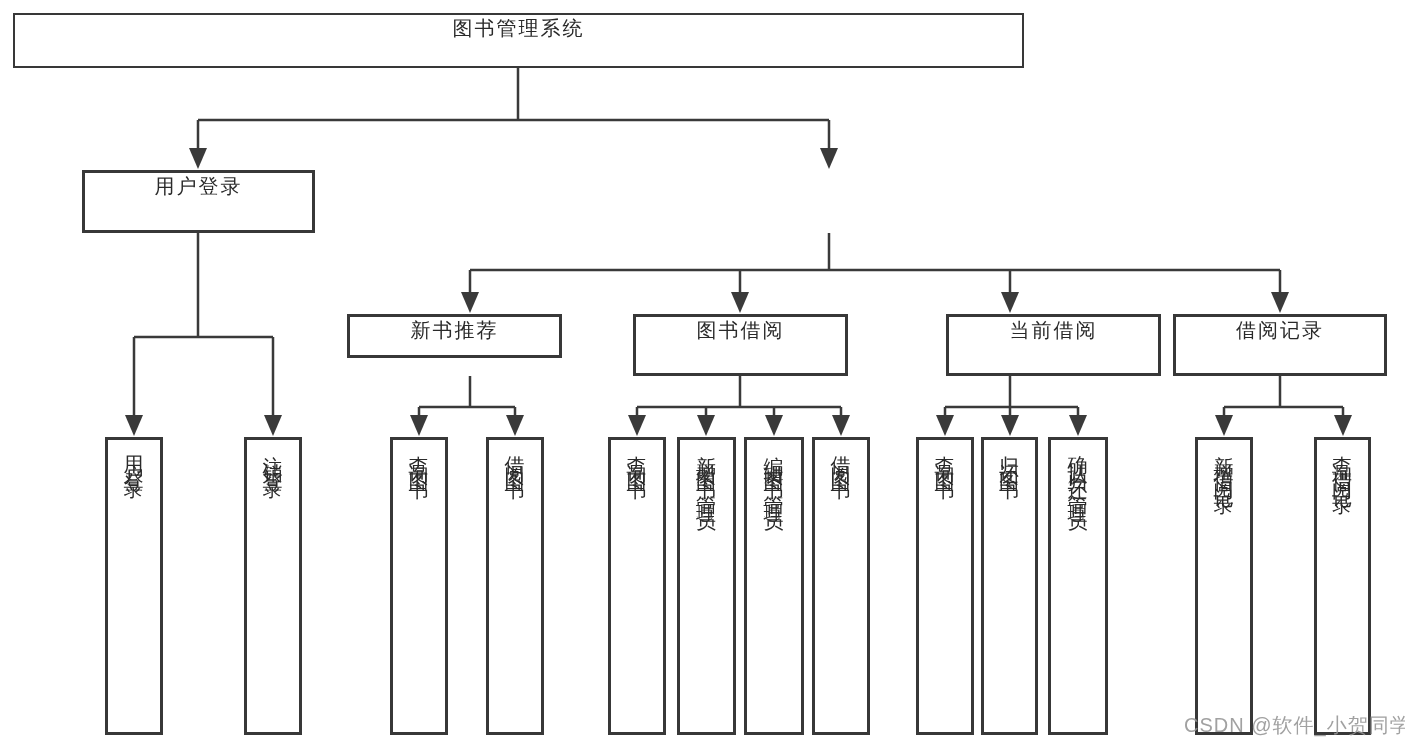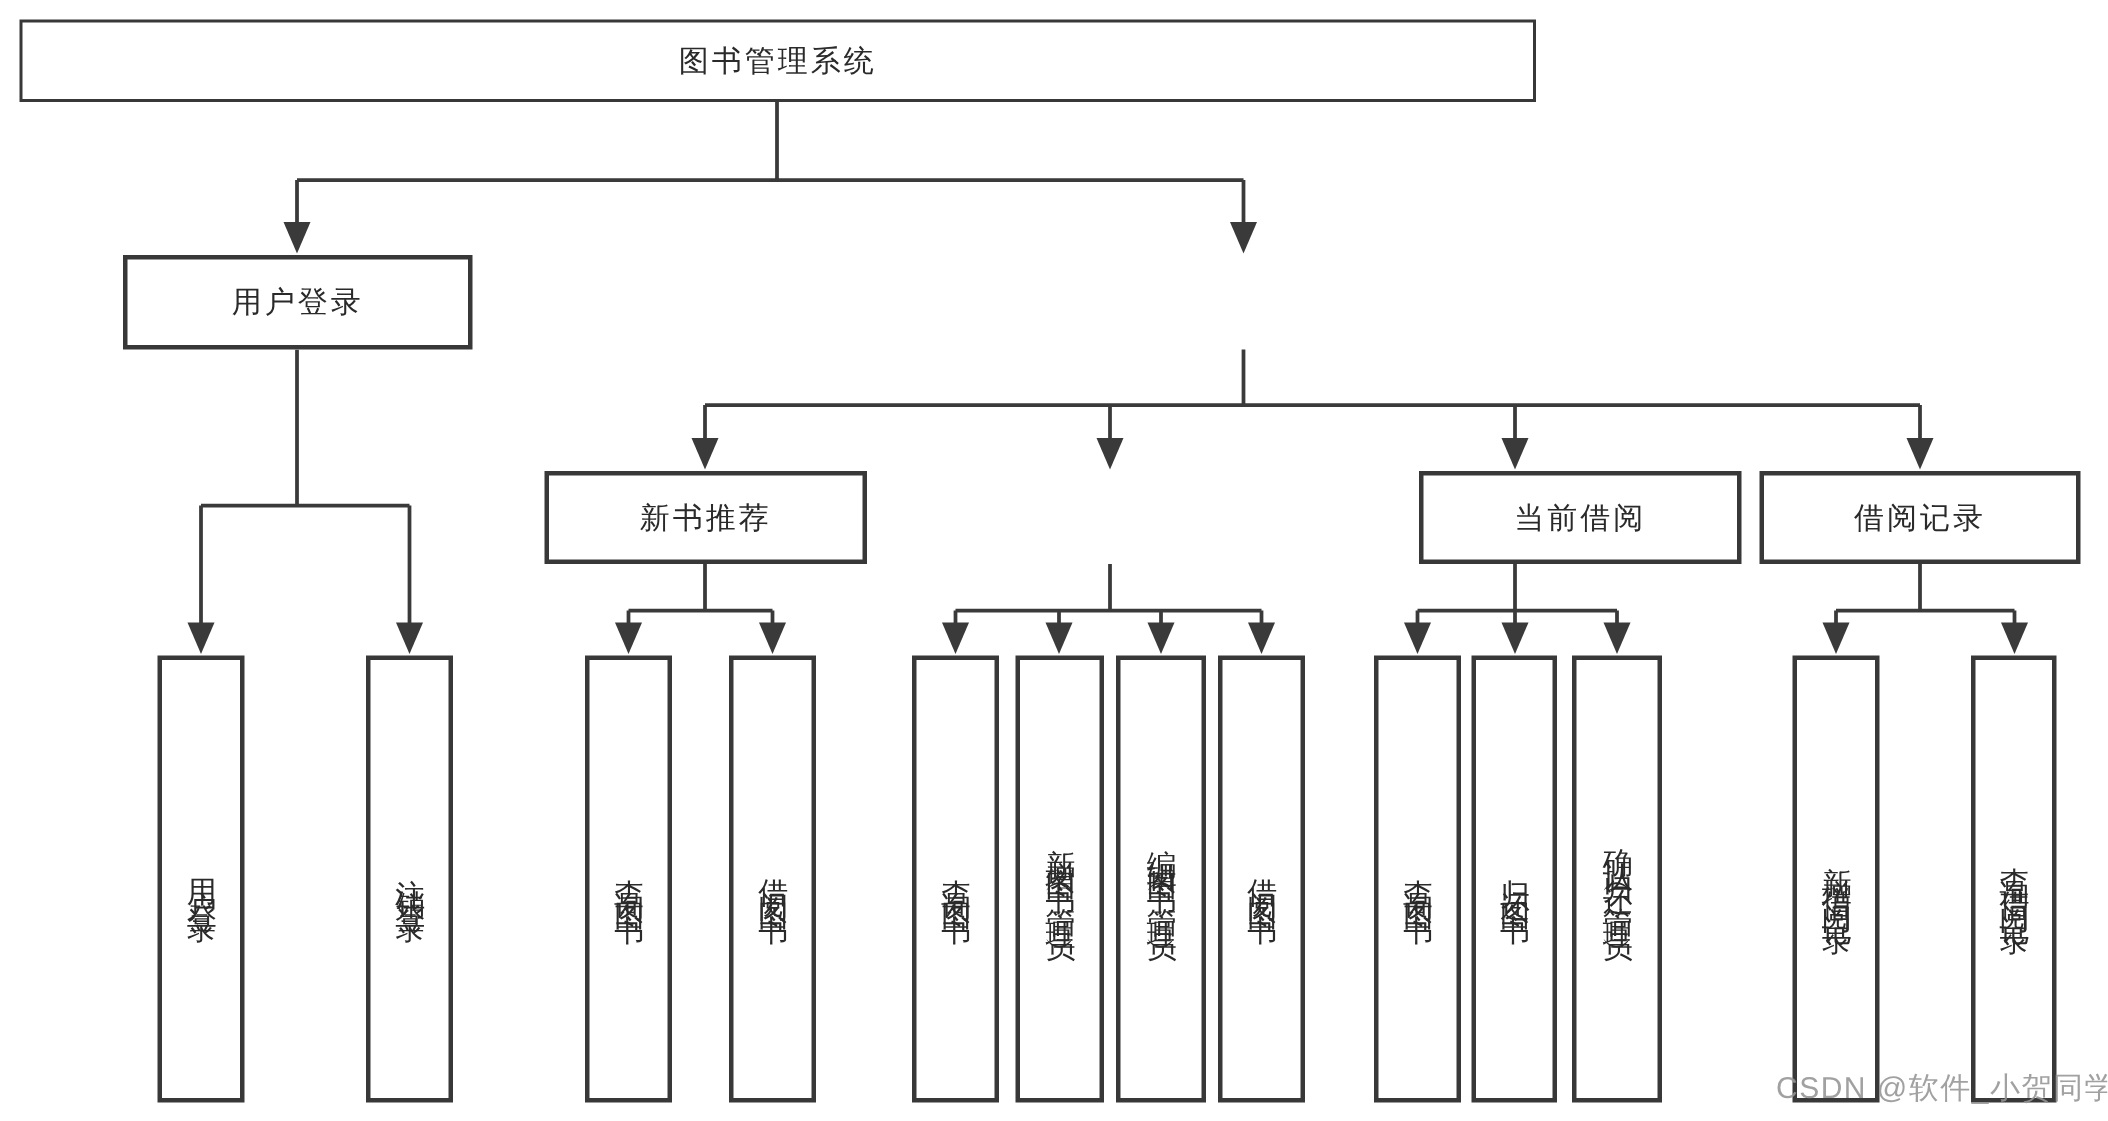--- a/index.html
+++ b/index.html
@@ -25,21 +25,21 @@
   .connectors polygon {
     fill: #3a3a3a;
     stroke: none;
   }
   .node {
     position: absolute;
     box-sizing: border-box;
     background: #ffffff;
     border: 2px solid #383838;
     display: flex;
-    align-items: center;
+    align-items: flex-start;
     justify-content: center;
     color: #2a2a2a;
   }
   .node.root { border-width: 2px; }
   .node.branch { border-width: 3px; }
   .node.leaf { border-width: 3px; }
   .node .label-h {
     font-size: 20px;
     letter-spacing: 2px;
     white-space: nowrap;
@@ -118,22 +118,25 @@
   </svg>
 
   <div class="node root" style="left:13px; top:13px; width:1011px; height:55px">
     <span class="label-h">图书管理系统</span>
   </div>
 
   <div class="node branch" style="left:82px; top:170px; width:233px; height:63px">
     <span class="label-h">用户登录</span>
   </div>
 
-  <div class="node branch" style="left:363px; top:314px; width:215px; height:62px">
+  <div class="node branch" style="left:347px; top:314px; width:215px; height:44px">
     <span class="label-h">新书推荐</span>
+  </div>
+  <div class="node branch" style="left:633px; top:314px; width:215px; height:62px">
+    <span class="label-h">图书借阅</span>
   </div>
   <div class="node branch" style="left:946px; top:314px; width:215px; height:62px">
     <span class="label-h">当前借阅</span>
   </div>
   <div class="node branch" style="left:1173px; top:314px; width:214px; height:62px">
     <span class="label-h">借阅记录</span>
   </div>
 
   <div class="node leaf" style="left:105px; top:437px; width:58px; height:298px">
     <span class="label-v">用户登录</span>

